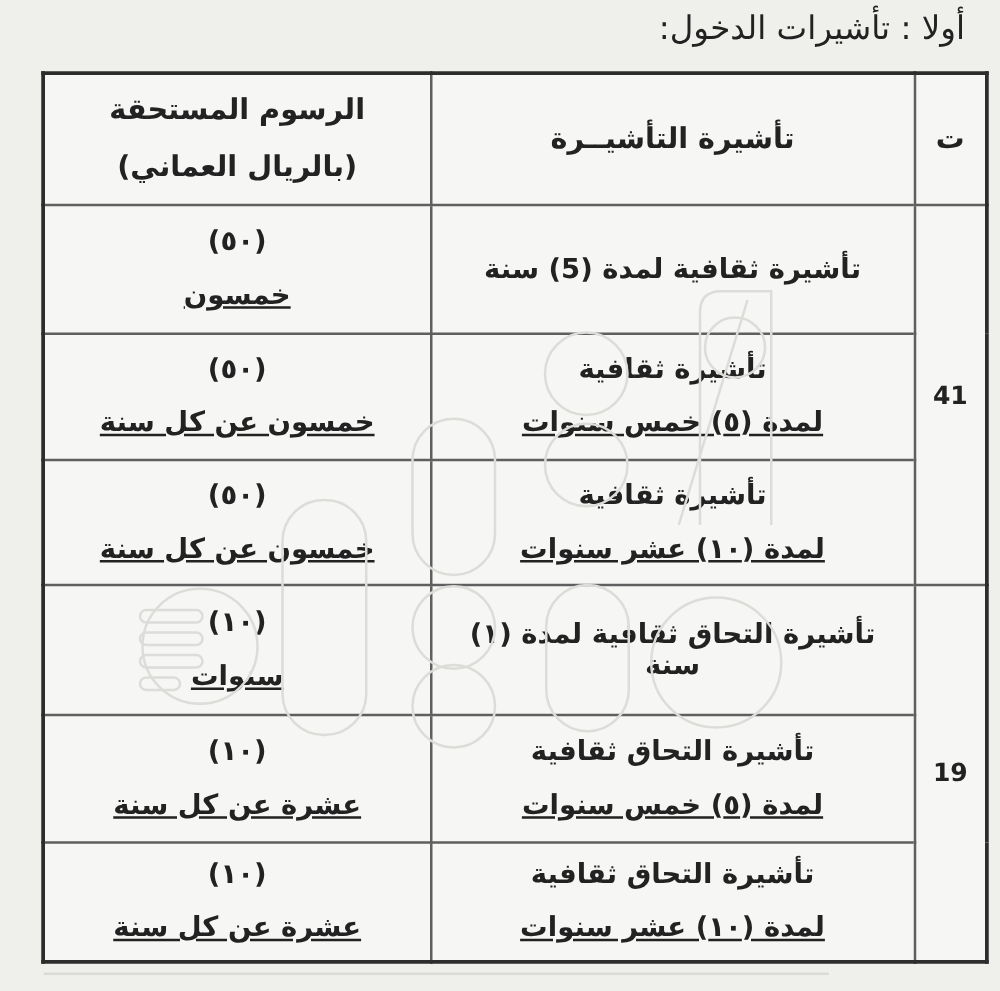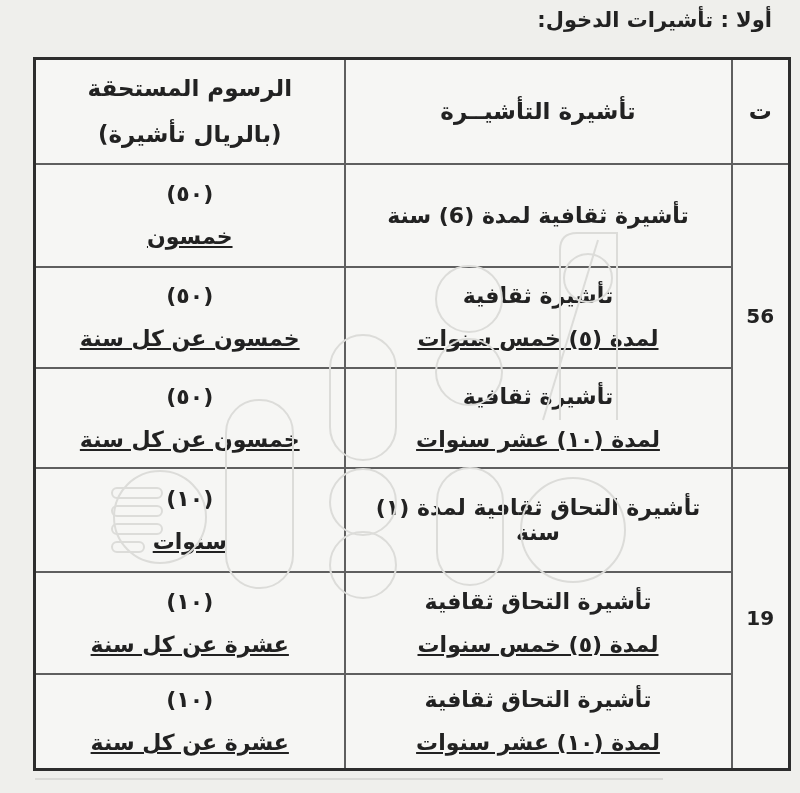--- a/index.html
+++ b/index.html
@@ -8,21 +8,21 @@
     font-family:"DejaVu Sans","Liberation Sans",sans-serif;
     background:#efefec;
     overflow:hidden;
   }
   .page{
     position:relative;width:800px;height:793px;background:#efefec;
   }
   .section-title{
     position:absolute;top:8px;right:28px;
     direction:rtl;text-align:right;
-    font-size:21px;font-weight:bold;color:#222;
+    font-size:26px;font-weight:normal;color:#222;
     letter-spacing:0;
   }
   table.visa-table{
     position:absolute;top:57px;left:33px;
     width:755px;height:711px;
     border-collapse:collapse;
     table-layout:fixed;
     direction:rtl;
     background:#f6f6f4;
     border:3px solid #2d2d2d;
@@ -65,28 +65,28 @@
         <col class="col-serial">
         <col class="col-type">
         <col class="col-fees">
       </colgroup>
     <tbody>
       <tr class="header-row">
         <th>ت</th>
         <th>تأشيرة التأشيــرة</th>
         <th>
           <div class="hdr-l1">الرسوم المستحقة</div>
-          <div class="hdr-l2">(بالريال تأشيرة)</div>
+          <div class="hdr-l2">(بالريال العماني)</div>
         </th>
       </tr>
 
       <tr class="row" style="height:103px">
-        <td class="serial" rowspan="3">56</td>
+        <td class="serial" rowspan="3">41</td>
         <td class="type">
-          <div class="l1">تأشيرة ثقافية لمدة (6) سنة</div>
+          <div class="l1">تأشيرة ثقافية لمدة (5) سنة</div>
 
         </td>
         <td class="fees">
           <div class="l1">(٥٠)</div>
           <div class="l2">خمسون</div>
         </td>
       </tr>
 
       <tr class="row" style="height:101px">
         <td class="type">

